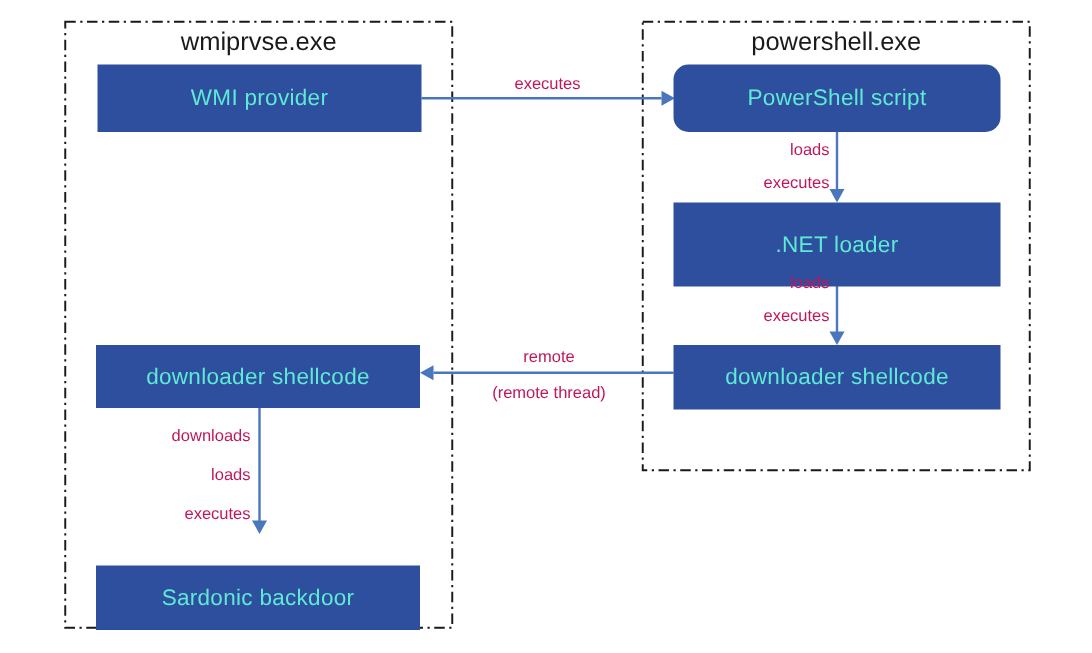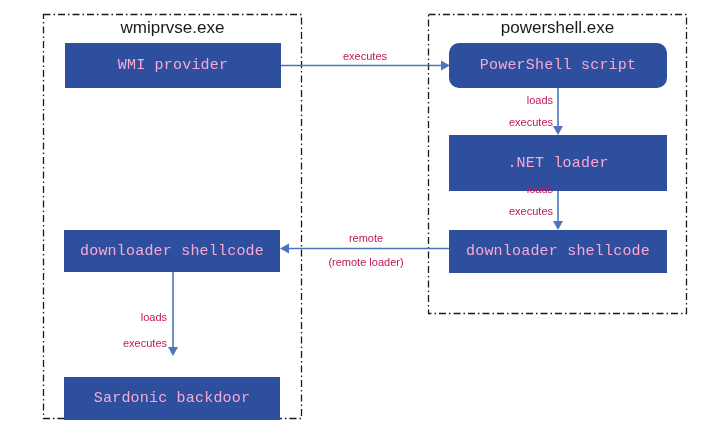--- a/index.html
+++ b/index.html
@@ -19,27 +19,26 @@
   }
   .container-title {
     position: absolute;
     text-align: center;
     font-size: 17px;
     color: #1a1a1a;
   }
   .node {
     position: absolute;
     background: #2e4f9e;
-    color: #f9a8d4;
+    color: #5eead4;
     display: flex;
     align-items: center;
     justify-content: center;
     font-size: 15px;
     letter-spacing: 0.2px;
-    font-family: Liberation Mono, monospace;
   }
   .edge-label {
     position: absolute;
     font-size: 11px;
     color: #be185d;
     line-height: 18px;
     white-space: nowrap;
   }
   .edge-label.center { text-align: center; }
   .edge-label.right { text-align: right; }
@@ -82,18 +81,19 @@
 
   <div class="edge-label center" style="left:300px; top:47px; width:130px;">executes</div>
 
   <div class="edge-label right" style="left:453px; top:91px; width:100px;">loads</div>
   <div class="edge-label right" style="left:453px; top:113px; width:100px;">executes</div>
 
   <div class="edge-label right" style="left:453px; top:180px; width:100px;">loads</div>
   <div class="edge-label right" style="left:453px; top:202px; width:100px;">executes</div>
 
   <div class="edge-label center" style="left:300px; top:229px; width:132px;">remote</div>
-  <div class="edge-label center" style="left:294px; top:253px; width:144px;">(remote loader)</div>
+  <div class="edge-label center" style="left:294px; top:253px; width:144px;">(remote thread)</div>
 
+  <div class="edge-label right" style="left:60px; top:282px; width:107px;">downloads</div>
   <div class="edge-label right" style="left:60px; top:308px; width:107px;">loads</div>
   <div class="edge-label right" style="left:60px; top:334px; width:107px;">executes</div>
 
 </div>
 
 </body></html>

